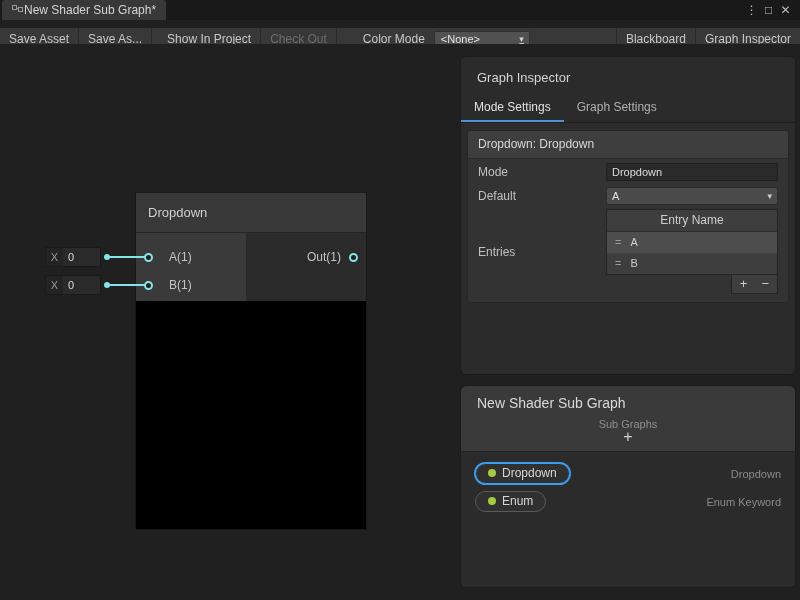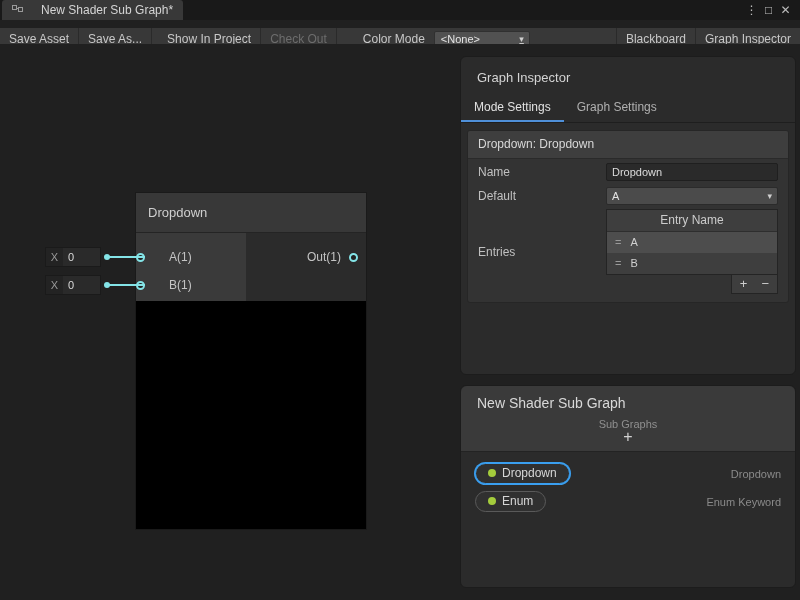--- a/index.html
+++ b/index.html
@@ -3,21 +3,21 @@
 <meta charset="utf-8">
 <style>
   * { margin:0; padding:0; box-sizing:border-box; }
   html,body { width:800px; height:600px; overflow:hidden; background:#202020;
     font-family:"Liberation Sans", sans-serif; color:#c8c8c8; }
   .stage { position:relative; width:800px; height:600px; }
 
   
   .titlebar { position:absolute; top:0; left:0; width:800px; height:20px; background:#191919;
     display:flex; align-items:stretch; }
-  .doc-tab { display:flex; align-items:center; gap:18px; background:#383838; margin-left:2px;
+  .doc-tab { display:flex; align-items:center; gap:1px; background:#383838; margin-left:2px;
     padding:0 10px; border-radius:3px 3px 0 0; font-size:12px; color:#d4d4d4; }
   .win-controls { margin-left:auto; display:flex; align-items:center; padding-right:6px; color:#bdbdbd; }
   .win-btn { width:17px; text-align:center; font-size:12px; line-height:20px; cursor:default; }
 
   
   .toolbar { position:absolute; top:28px; left:0; width:800px; height:23px; background:#383838;
     border-bottom:1px solid #191919; display:flex; align-items:stretch; font-size:12px; color:#c8c8c8;text-decoration:underline; }
   .tb-btn { display:flex; align-items:center; padding:0 9px; border-right:1px solid #2a2a2a;
     cursor:default; white-space:nowrap; }
   .tb-btn.disabled { color:#6d6d6d; }
@@ -34,21 +34,21 @@
   .canvas { position:absolute; top:44px; left:0; width:800px; height:556px; background:#202020; }
 
   
   .node { position:absolute; left:135px; top:148px; width:232px; height:338px; background:#2e2e2e;
     border:1px solid #1a1a1a; display:flex; flex-direction:column; }
   .node-header { height:40px; background:#383838; border-bottom:1px solid #242424; display:flex;
     align-items:center; padding:0 12px; font-size:13px; color:#cfcfcf; }
   .node-ports { position:relative; height:68px; display:flex; }
   .node-in-col { width:110px; background:#3a3a3a; padding-top:10px; }
   .node-out-col { flex:1; background:#2b2b2b; }
-  .port-row { height:28px; display:flex; align-items:center; gap:24px; 
+  .port-row { height:28px; display:flex; align-items:center; gap:16px; padding-left:8px;
     font-size:12px; color:#c4c4c4; }
   .port-circle { width:9px; height:9px; border-radius:50%; border:2px solid #84e4e7; background:#202020; flex:0 0 auto; }
   .out-row { position:absolute; right:8px; top:10px; height:28px; display:flex; align-items:center;
     gap:8px; font-size:12px; color:#c4c4c4; }
   .node-preview { flex:1; background:#000; }
 
   
   .slot-widget { position:absolute; display:flex; height:20px; border:1px solid #1a1a1a;
     background:#2a2a2a; }
   .slot-x { width:17px; background:#232323; color:#9a9a9a; display:flex; align-items:center;
@@ -194,21 +194,21 @@
   <div class="panel inspector">
     <div class="inspector-title">Graph Inspector</div>
     <div class="insp-tabs">
       <div class="insp-tab active">Mode Settings</div>
       <div class="insp-tab inactive">Graph Settings</div>
     </div>
     <div class="insp-content">
       <div class="section-header">Dropdown: Dropdown</div>
 
       <div class="field-row">
-        <div class="field-label">Name</div>
+        <div class="field-label">Mode</div>
         <input class="field-input" value="Dropdown" style="">
       </div>
 
       <div class="field-row">
         <div class="field-label">Default</div>
         <div class="field-dropdown">
           <span>A</span>
           <span class="dd-arrow">▾</span>
         </div>
       </div>

